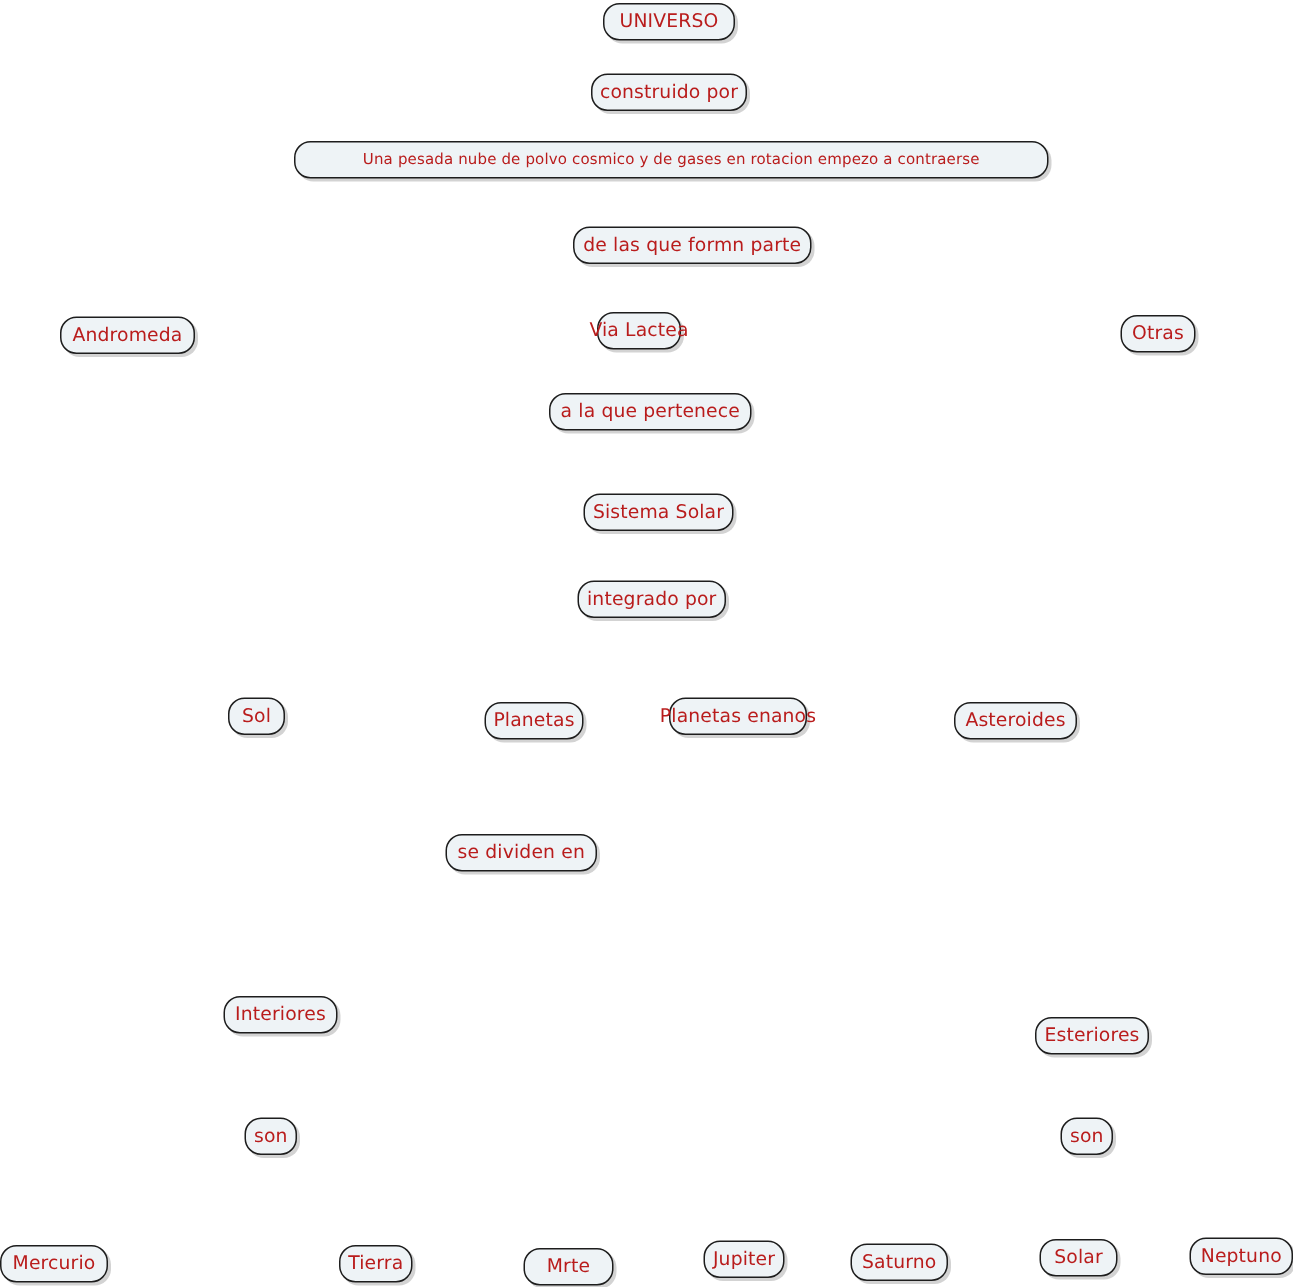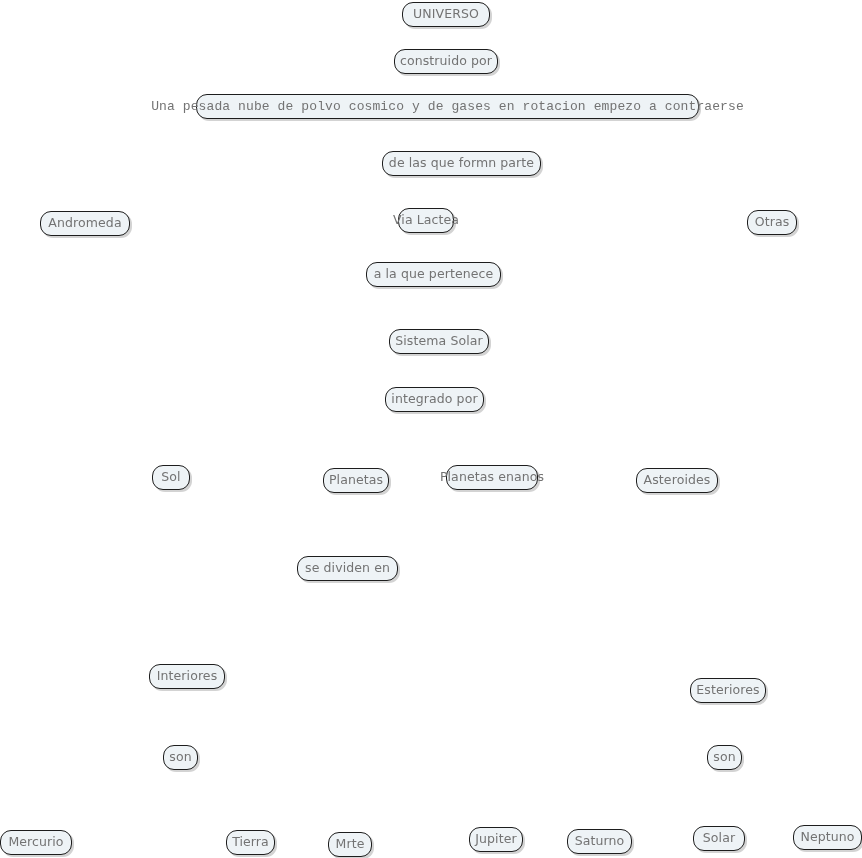--- a/index.html
+++ b/index.html
@@ -21,35 +21,34 @@
     top: 0;
     width: 862px;
     height: 858px;
   }
   .node {
     position: absolute;
     box-sizing: border-box;
     background: #eef3f6;
     border: 1px solid #1d1d1d;
     border-radius: 11px;
-    color: #737373;
+    color: #b91c1c;
     font-size: 12.5px;
     line-height: 1;
     letter-spacing: 0.1px;
     white-space: nowrap;
     display: flex;
     align-items: center;
     justify-content: center;
     padding: 0 9px;
     height: 25px;
     box-shadow: 2px 2px 0 0 rgba(175,175,175,0.55);
   }
   .node.wide {
-    font-size: 13px;
-    font-family: Liberation Mono, monospace;
+    font-size: 10px;
   }
 </style>
 </head>
 <body>
 
 <div id="map-canvas">
     <div class="node" style="left: 402px; top: 2px; width: 88px;">
       <span>UNIVERSO</span>
     </div>
     <div class="node" style="left: 394px; top: 49px; width: 104px;">
@@ -108,21 +107,21 @@
     </div>
     <div class="node" style="left: 0px; top: 830px; width: 72px;">
       <span>Mercurio</span>
     </div>
     <div class="node" style="left: 112px; top: 864px; width: 57px;">
       <span>Venus</span>
     </div>
     <div class="node" style="left: 226px; top: 830px; width: 49px;">
       <span>Tierra</span>
     </div>
-    <div class="node" style="left: 328px; top: 832px; width: 44px;">
+    <div class="node" style="left: 349px; top: 832px; width: 60px;">
       <span>Mrte</span>
     </div>
     <div class="node" style="left: 469px; top: 827px; width: 54px;">
       <span>Jupiter</span>
     </div>
     <div class="node" style="left: 567px; top: 829px; width: 65px;">
       <span>Saturno</span>
     </div>
     <div class="node" style="left: 693px; top: 826px; width: 52px;">
       <span>Solar</span>

